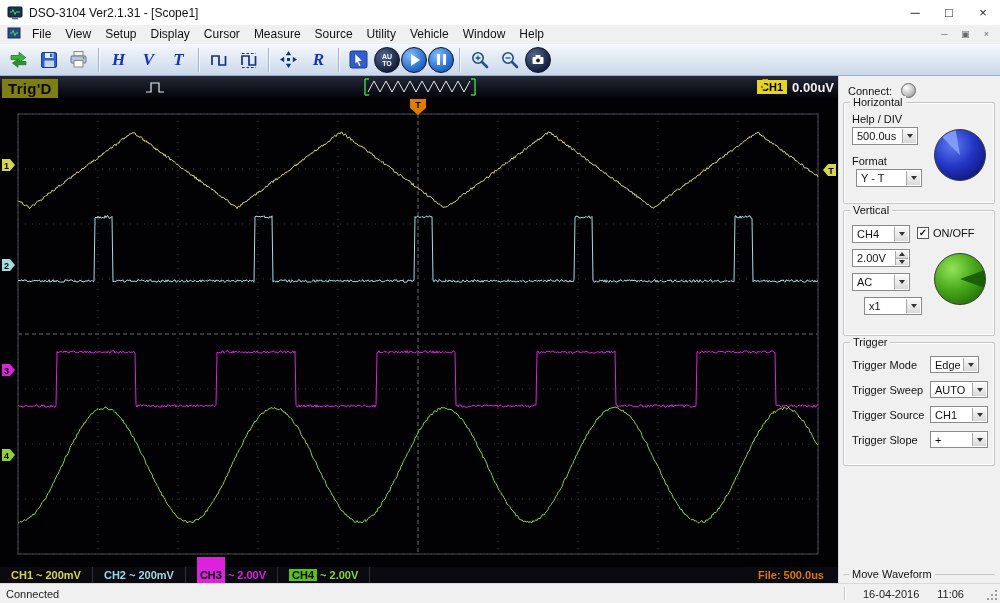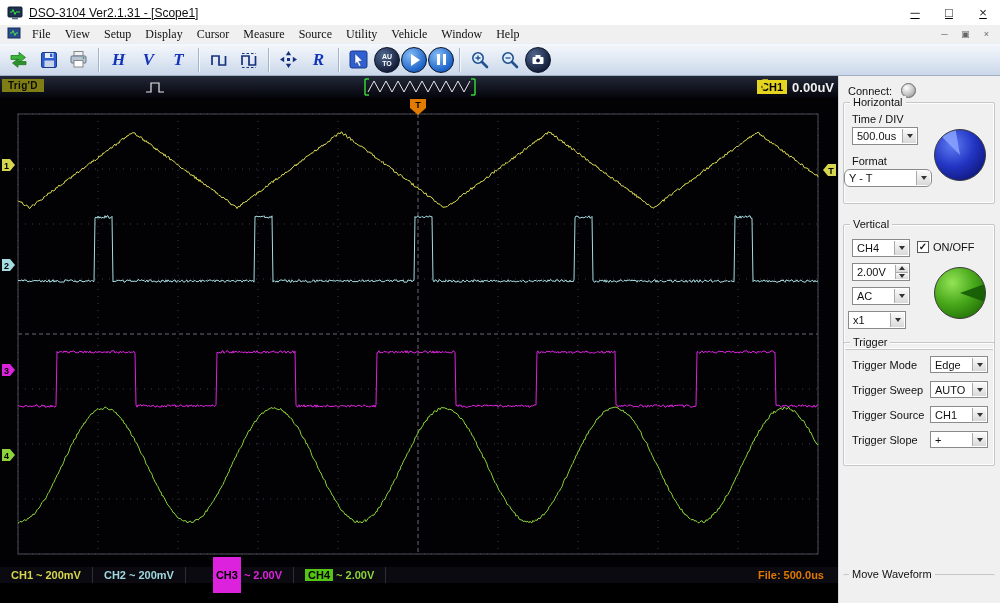--- a/index.html
+++ b/index.html
@@ -3,30 +3,30 @@
 <meta charset="utf-8">
 <style>
   * { box-sizing: border-box; margin: 0; padding: 0; }
   html,body { width:1000px; height:603px; overflow:hidden; }
   body { font-family:"Liberation Sans", sans-serif; background:#f0f0f0; }
   .window { width:1000px; height:603px; display:flex; flex-direction:column;
             box-shadow: inset 0 0 0 1px #8fa0b4; background:#f0f0f0; }
 
   
   .titlebar { height:25px; background:#ffffff; display:flex; align-items:center;
-              padding-left:7px; gap:6px; flex:none;text-decoration:underline; }
+              padding-left:7px; gap:6px; flex:none; }
   .titlebar .title { font-size:12px; color:#111; }
   .wc { margin-left:auto; display:flex; height:100%; }
   .wcb { width:34px; height:100%; display:flex; align-items:center; justify-content:center;
          font-size:13px; color:#222; cursor:default; }
 
   
   .menubar { height:18px; background:#f0f0f0; display:flex; align-items:center;
              font-size:12px; color:#111; padding-left:3px; flex:none; }
-  .mi { padding:0 7px; height:100%; display:flex; align-items:center;font-family:Liberation Serif, serif; }
+  .mi { padding:0 7px; height:100%; display:flex; align-items:center; }
   .mdi-controls { margin-left:auto; display:flex; gap:2px; padding-right:4px; }
   .mdib { width:19px; height:14px; display:flex; align-items:center; justify-content:center;
           font-size:9px; color:#666; }
 
   
   .toolbar { height:33px; background:linear-gradient(#f5f8fc,#cbd8ea);
              border-top:1px solid #e8eef6; border-bottom:1px solid #9fb0c4;
              display:flex; align-items:center; padding:0 4px; gap:1px; flex:none; }
   .tb { width:29px; height:28px; display:flex; align-items:center; justify-content:center;
         background:transparent; border:1px solid transparent; border-radius:2px; }
@@ -45,36 +45,36 @@
   .pause-bars i { display:block; width:3px; height:11px; background:#fff; }
 
   
   .content { flex:1; display:flex; min-height:0; }
   .scope-col { width:838px; flex:none; display:flex; flex-direction:column; background:#000; }
 
   .trigbar { height:22px; flex:none; position:relative;
              background:linear-gradient(#232838,#04050b); }
   .trigbar svg { position:absolute; inset:0; }
   .trigd { position:absolute; left:2px; top:3px; background:#7e7e14; color:#0c0c00;
-           font-size:10px; font-weight:bold; padding:1px 6px; letter-spacing:0.3px; }
+           font-size:15px; font-weight:bold; padding:1px 6px; letter-spacing:0.3px; }
   .trig-right { position:absolute; right:4px; top:0; height:22px; display:flex;
                 align-items:center; gap:5px; }
   .trig-src { background:#e6d51f; color:#000; font-size:11px; font-weight:bold;
               padding:0 4px; line-height:14px; }
   .trig-lvl { color:#f0f0f0; font-size:13px; font-weight:bold; }
 
   .display { height:469px; flex:none; background:#020205; }
   svg text { font-family:"Liberation Sans", sans-serif; }
 
   .chbar { height:16px; flex:none; background:#0a0a10; display:flex; align-items:center;
            font-size:11px; font-weight:bold; }
   .chseg { display:flex; align-items:center; gap:3px; padding:0 11px; height:100%;
            border-right:1px solid #2e2e38; }
   .c1 { color:#d6d64e; } .c2 { color:#9fd8df; } .c3 { color:#dd22dd; } .c4 { color:#8cd438; }
-  .badge3 { background:#dd22dd; color:#000; padding:12px 3px;margin-left:16px; }
+  .badge3 { background:#dd22dd; color:#000; padding:12px 3px; }
   .badge4 { background:#55c513; color:#000; padding:0 3px; }
   .chtime { margin-left:auto; color:#e07800; padding-right:14px; }
 
   
   .panel { width:162px; flex:none; background:#f0f0f0; position:relative;
            border-left:1px solid #d7d7d7; font-size:11px; color:#111;padding-left:28px; }
   .connect-row { position:absolute; top:7px; left:9px; display:flex; align-items:center; gap:9px; }
   .ball { width:15px; height:15px; border-radius:50%;
           background:radial-gradient(circle at 35% 30%, #ffffff, #c4c4c4 55%, #7f7f7f);
           border:1px solid #6a6a6a; }
@@ -354,48 +354,48 @@
     </div>
 
     <div class="panel">
       <div class="connect-row">
         <span>Connect:</span>
         <div class="ball"></div>
       </div>
 
       <div class="groupbox" style="left:4px; top:26px; width:152px; height:102px;">
         <span class="legend">Horizontal</span>
-        <span class="plabel" style="left:8px; top:10px;">Time / DIV</span>
+        <span class="plabel" style="left:8px; top:10px;">Help / DIV</span>
         <div class="combo" style="left:8px; top:24px; width:66px;">
           <span class="val">500.0us</span>
           <span class="cbtn">
               <i class="arr-dn"></i>
             </span>
         </div>
         <span class="plabel" style="left:8px; top:52px;">Format</span>
-        <div class="combo" style="left:0; top:66px; width:88px;border-radius:6px;">
+        <div class="combo" style="left:12px; top:66px; width:66px;">
           <span class="val">Y - T</span>
           <span class="cbtn">
               <i class="arr-dn"></i>
             </span>
         </div>
         <svg class="knob" style="left:88px; top:24px;" width="56" height="56" viewBox="0 0 56 56">
           <defs>
             <radialGradient id="kblue" cx="0.35" cy="0.3" r="0.85">
               <stop offset="0" stop-color="#5f7df2"></stop>
                 <stop offset="0.5" stop-color="#2335c4"></stop>
                 <stop offset="1" stop-color="#0a116e"></stop>
             </radialGradient>
           </defs>
           <circle cx="28" cy="28" r="25.5" fill="url(#kblue)" stroke="#3a3a3a"></circle>
           <path d="M28 28 L10.3 10.3 A25 25 0 0 1 23.7 3.4 Z" fill="#8aa2ff" opacity="0.85"></path>
         </svg>
       </div>
 
-      <div class="groupbox" style="left:4px; top:134px; width:152px; height:126px;margin-top:14px;">
+      <div class="groupbox" style="left:4px; top:134px; width:152px; height:126px;">
         <span class="legend">Vertical</span>
         <div class="combo" style="left:8px; top:14px; width:58px;">
           <span class="val">CH4</span>
           <span class="cbtn">
               <i class="arr-dn"></i>
             </span>
         </div>
         <div class="chk" style="left:73px; top:16px;">
           <span class="box">✓</span>
           <span>ON/OFF</span>
@@ -410,21 +410,21 @@
                 <i class="arr-dn"></i>
               </div>
             </span>
         </div>
         <div class="combo" style="left:8px; top:62px; width:58px;">
           <span class="val">AC</span>
           <span class="cbtn">
               <i class="arr-dn"></i>
             </span>
         </div>
-        <div class="combo" style="left:4px; top:86px; width:58px;text-align:right;">
+        <div class="combo" style="left:20px; top:86px; width:58px;text-align:right;">
           <span class="val">x1</span>
           <span class="cbtn">
               <i class="arr-dn"></i>
             </span>
         </div>
         <svg class="knob" style="left:88px; top:40px;" width="56" height="56" viewBox="0 0 56 56">
           <defs>
             <radialGradient id="kgreen" cx="0.35" cy="0.3" r="0.85">
               <stop offset="0" stop-color="#93e456"></stop>
                 <stop offset="0.5" stop-color="#48a81a"></stop>
@@ -432,21 +432,21 @@
             </radialGradient>
           </defs>
           <circle cx="28" cy="28" r="25.5" fill="url(#kgreen)" stroke="#3a3a3a"></circle>
           <path d="M28 28 L51.5 19.4 A25 25 0 0 1 51.5 36.6 Z" fill="#155a06" opacity="0.9"></path>
         </svg>
       </div>
 
       <div class="groupbox" style="left:4px; top:266px; width:152px; height:124px;">
         <span class="legend">Trigger</span>
         <span class="trow-label" style="top:16px;">Trigger Mode</span>
-        <div class="combo" style="left:86px; top:13px; width:58px; height:17px;">
+        <div class="combo" style="left:86px; top:13px; width:49px; height:17px;">
           <span class="val" style="top:1.5px;">Edge</span>
           <span class="cbtn">
               <i class="arr-dn"></i>
             </span>
         </div>
         <span class="trow-label" style="top:41px;">Trigger Sweep</span>
         <div class="combo" style="left:86px; top:38px; width:58px; height:17px;">
           <span class="val" style="top:1.5px;">AUTO</span>
           <span class="cbtn">
               <i class="arr-dn"></i>
@@ -467,14 +467,23 @@
             </span>
         </div>
       </div>
 
       <div class="groupbox gb-m" style="left:4px; top:498px; width:152px; height:9px;">
         <span class="legend">Move Waveform</span>
       </div>
     </div>
   </div>
 
+  <div class="statusbar">
+    <span>Connected</span>
+    <div class="sb-right">
+      <span class="vsep"></span>
+      <span>16-04-2016</span>
+      <span>11:06</span>
+    </div>
+    <div class="grip"></div>
+  </div>
 
 </div>
 
 </body></html>

